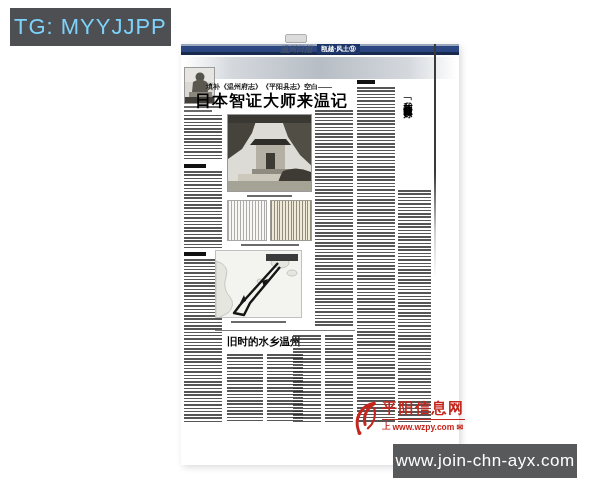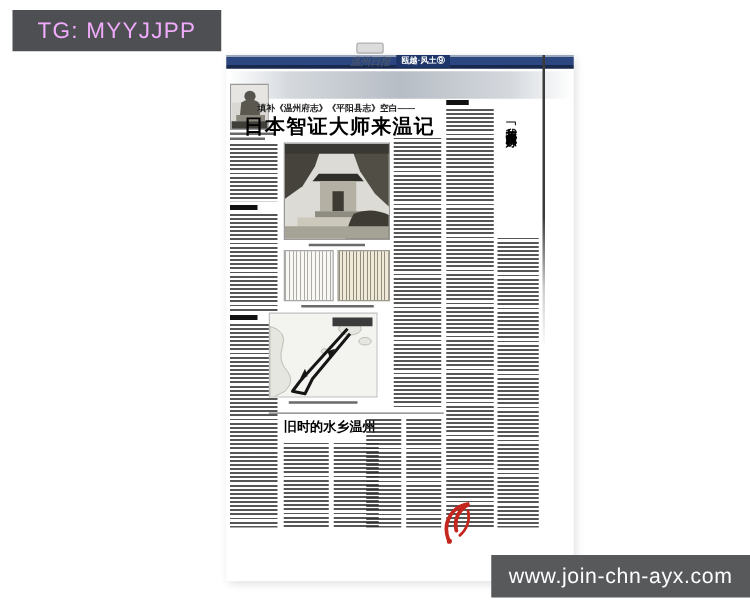--- a/index.html
+++ b/index.html
@@ -1,22 +1,22 @@
 <!DOCTYPE html>
 <html><head>
 <meta charset="utf-8">
 <style>
   * { margin:0; padding:0; box-sizing:border-box; }
   html,body { width:600px; height:480px; background:#ffffff; overflow:hidden;
               font-family:"Liberation Sans", sans-serif; position:relative; }
 
   
-  .tag-label { position:absolute; left:10px; top:8px; background:#4d4f52; color:#f0abfc;
-               font-size:18px; letter-spacing:1px; padding:6px 20px; }
-  .watermark-bar { position:absolute; left:393px; top:444px; width:207px; height:34px;
+  .tag-label { position:absolute; left:10px; top:8px; background:#4d4f52; color:#7dd3fc;
+               font-size:22px; letter-spacing:1px; padding:6px 4px; }
+  .watermark-bar { position:absolute; left:393px; top:444px; width:184px; height:34px;
                    background:#58595b; color:#fff; display:flex; align-items:center;
                    justify-content:center; font-size:17px; letter-spacing:0.5px;text-align:right; }
 
   
   .page { position:absolute; left:181px; top:44px; width:278px; height:421px;
           background:#fff; box-shadow:2px 2px 7px rgba(0,0,0,0.15); }
   .scroll-tab { position:absolute; left:285px; top:34px; width:22px; height:9px;
                 background:#dcdcdc; border:1px solid #afafaf; border-radius:2px; }
   .navy-bar { position:absolute; left:0; top:0; width:278px; height:11px;
               background:linear-gradient(#9aa6ba 0 2px, #2b4680 2px 8px, #18294e 8px 11px); }
@@ -170,15 +170,23 @@
   <div class="tx" style="left:144px; top:291px; width:28px; height:87px;"></div>
 
 </div>
 
 <div class="site-logo">
   <svg width="28" height="38" viewBox="0 0 30 40">
     <path d="M7,34 C2,20 10,6 25,4 C15,10 12,18 14,27" fill="none" stroke="#c4261d" stroke-width="3.2" stroke-linecap="round"></path>
     <path d="M17,31 C23,26 26,18 24,10" fill="none" stroke="#c4261d" stroke-width="2.4" stroke-linecap="round"></path>
     <circle cx="8" cy="36" r="2.2" fill="#c4261d"></circle>
   </svg>
+  <div class="logo-text-stack">
+    <span class="logo-name">平阳信息网</span>
+    <span class="logo-url">
+      <span>上</span>
+      <span>www.wzpy.com</span>
+      <span style="font-size:8px;">✉</span>
+    </span>
+  </div>
 </div>
 
 <div class="watermark-bar">www.join-chn-ayx.com</div>
 
 </body></html>

